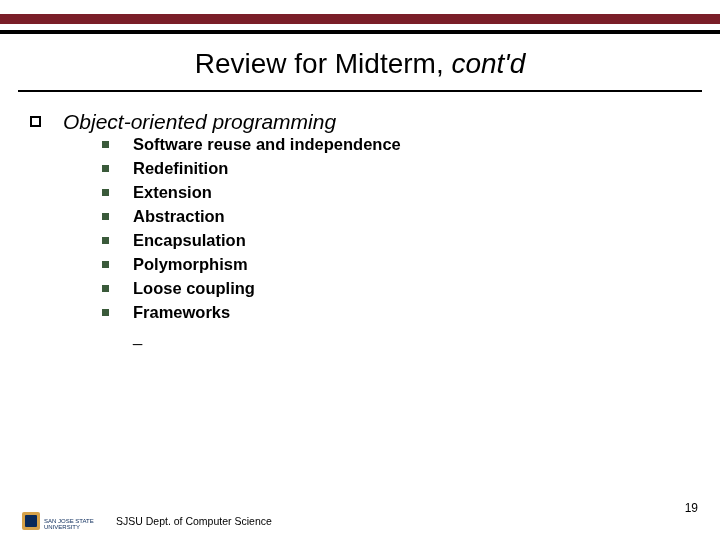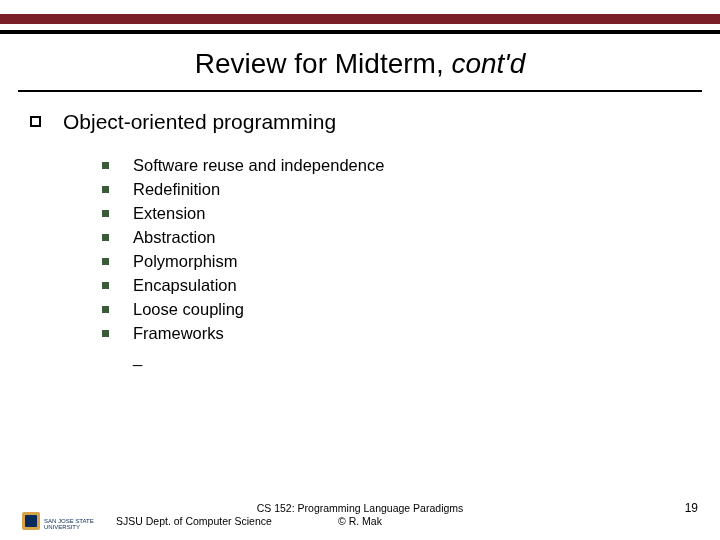--- a/index.html
+++ b/index.html
@@ -8,27 +8,27 @@
   .top-bars { position: absolute; top: 0; left: 0; right: 0; }
   .bar1 { height: 14px; background: #fff; }
   .bar2 { height: 10px; background: #7a1e28; }
   .bar3 { height: 6px; background: #fff; }
   .bar4 { height: 4px; background: #000; }
   .title-wrap { position: absolute; top: 48px; left: 0; right: 0; text-align: center; }
   .title { font-size: 28px; font-weight: 400; }
   .title .italic { font-style: italic; }
   .title-rule { position: absolute; top: 90px; left: 18px; right: 18px; height: 2px; background: #000; }
   .body { position: absolute; top: 110px; left: 30px; right: 30px; }
-  .lvl1 { display: flex; align-items: flex-start; margin-bottom: 22px; }
+  .lvl1 { display: flex; align-items: flex-start; margin-bottom: 1px; font-style: italic; }
   .lvl1 .bullet-sq { width: 11px; height: 11px; border: 2px solid #000; margin-top: 6px; margin-right: 22px; flex: 0 0 auto; }
   .lvl1 .text { font-size: 21px; }
   .lvl2 { margin-left: 72px; }
   .lvl2 .item { display: flex; align-items: center; margin-bottom: 5px; }
   .lvl2 .bullet-sm { width: 7px; height: 7px; background: #3a5a3a; margin-right: 24px; flex: 0 0 auto; }
-  .lvl2 .text { font-size: 16.5px; }
+  .lvl2 .text { font-size: 16.5px; font-weight: bold; }
   .lvl2 .trailing { margin-left: 31px; font-size: 16.5px; margin-top: 2px; }
   .footer { position: absolute; bottom: 10px; left: 0; right: 0; height: 40px; }
   .logo { position: absolute; left: 22px; bottom: 0; display: flex; align-items: flex-end; }
   .logo-mark { width: 18px; height: 18px; background: #d6a24a; border-radius: 2px; margin-right: 4px; position: relative; }
   .logo-mark::after { content: ""; position: absolute; inset: 3px; background: #0a2a5a; border-radius: 1px; }
   .logo-text { font-size: 6px; line-height: 1; color: #0a2a5a; }
   .foot-left { position: absolute; left: 116px; bottom: 2px; font-size: 10.5px; line-height: 1.25; }
   .foot-center { position: absolute; left: 0; right: 0; bottom: 2px; text-align: center; font-size: 10.5px; line-height: 1.25; }
   .foot-right { position: absolute; right: 22px; bottom: 15px; font-size: 12px; }
 </style>
@@ -67,25 +67,25 @@
       <div class="item">
         <span class="bullet-sm"></span>
         <span class="text">Extension</span>
       </div>
       <div class="item">
         <span class="bullet-sm"></span>
         <span class="text">Abstraction</span>
       </div>
       <div class="item">
         <span class="bullet-sm"></span>
-        <span class="text">Polymorphism</span>
+        <span class="text">Encapsulation</span>
       </div>
       <div class="item">
         <span class="bullet-sm"></span>
-        <span class="text">Encapsulation</span>
+        <span class="text">Polymorphism</span>
       </div>
       <div class="item">
         <span class="bullet-sm"></span>
         <span class="text">Loose coupling</span>
       </div>
       <div class="item">
         <span class="bullet-sm"></span>
         <span class="text">Frameworks</span>
       </div>
       <div class="trailing">_</div>
@@ -96,19 +96,15 @@
     <div class="logo">
       <div class="logo-mark"></div>
       <div class="logo-text">
         <div>SAN JOSE STATE</div>
         <div>UNIVERSITY</div>
       </div>
     </div>
     <div class="foot-left">
       <div>SJSU Dept. of Computer Science</div>
     </div>
-    <div class="foot-center">
-      <div>CS 152: Programming Language Paradigms</div>
-      <div>© R. Mak</div>
-    </div>
     <div class="foot-right">19</div>
   </div>
 </div>
 
 </body></html>

